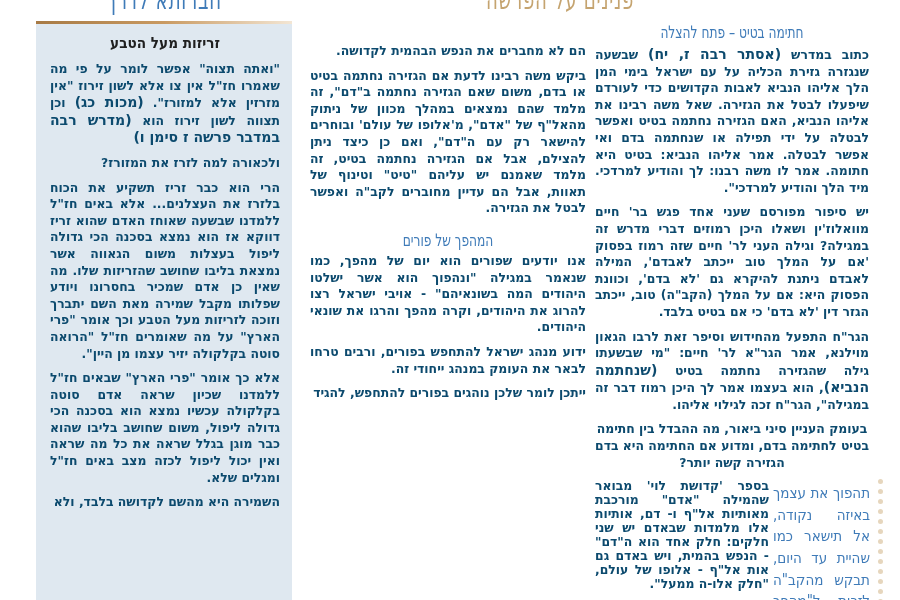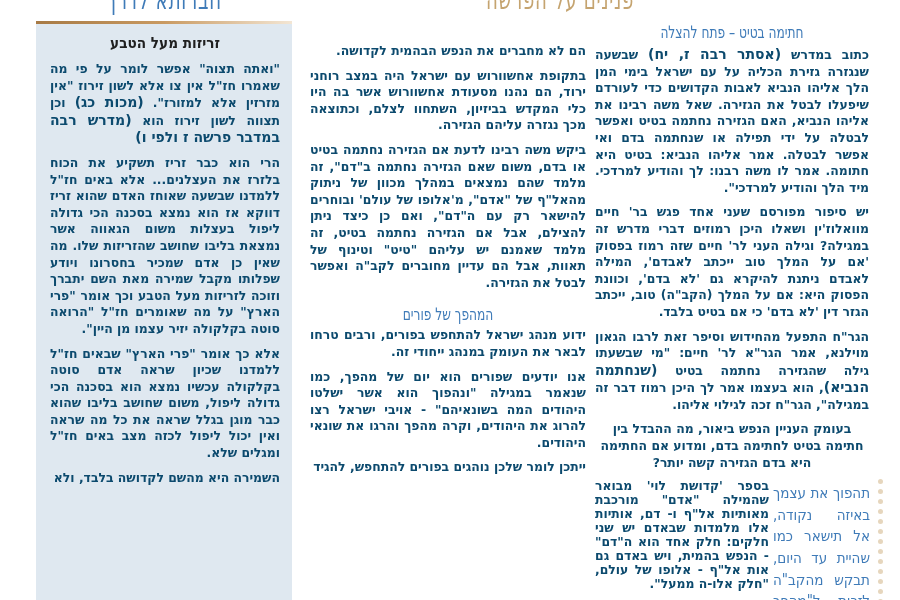--- a/index.html
+++ b/index.html
@@ -52,41 +52,41 @@
 </head>
 <body>
 
 <div id="left-header" class="section-title">חברותא לדרך</div>
 <div id="main-header" class="section-title">פנינים על הפרשה</div>
 
 <div id="left-rule"></div>
 
 <div id="left-box">
   <h2>זריזות מעל הטבע</h2>
-  <p class="para"><span>"ואתה תצוה" אפשר לומר על פי מה שאמרו חז"ל אין צו אלא לשון זירוז "אין מזרזין אלא למזורז". </span><span class="src">(מכות כג)</span><span> וכן תצווה לשון זירוז הוא </span><span class="src">(מדרש רבה במדבר פרשה ז ולפי ו)</span></p>
+  <p class="para"><span>"ואתה תצוה" אפשר לומר על פי מה שאמרו חז"ל אין צו אלא לשון זירוז "אין מזרזין אלא למזורז". </span><span class="src">(מכות כג)</span><span> וכן תצווה לשון זירוז הוא </span><span class="src">(מדרש רבה במדבר פרשה ז סימן ו)</span></p>
+  <p class="para">ולכאורה למה לזרז את המזורז?</p>
   <p class="para">הרי הוא כבר זריז תשקיע את הכוח בלזרז את העצלנים... אלא באים חז"ל ללמדנו שבשעה שאוחז האדם שהוא זריז דווקא אז הוא נמצא בסכנה הכי גדולה ליפול בעצלות משום הגאווה אשר נמצאת בליבו שחושב שהזריזות שלו. מה שאין כן אדם שמכיר בחסרונו ויודע שפלותו מקבל שמירה מאת השם יתברך וזוכה לזריזות מעל הטבע וכך אומר "פרי הארץ" על מה שאומרים חז"ל "הרואה סוטה בקלקולה יזיר עצמו מן היין".</p>
   <p class="para">אלא כך אומר "פרי הארץ" שבאים חז"ל ללמדנו שכיון שראה אדם סוטה בקלקולה עכשיו נמצא הוא בסכנה הכי גדולה ליפול, משום שחושב בליבו שהוא כבר מוגן בגלל שראה את כל מה שראה ואין יכול ליפול לכזה מצב באים חז"ל ומגלים שלא.</p>
   <p class="para">השמירה היא מהשם לקדושה בלבד, ולא</p>
 </div>
 
 <div id="mid-col">
   <p class="para">הם לא מחברים את הנפש הבהמית לקדושה.</p>
-  <p class="para">בתקופת אחשוורוש עם ישראל היה במצב רוחני ירוד, הם נהנו מסעודת אחשוורוש אשר בה היו כלי המקדש בביזיון, השתחוו לצלם, וכתוצאה מכך נגזרה עליהם הגזירה.</p>
   <p class="para">ביקש משה רבינו לדעת אם הגזירה נחתמה בטיט או בדם, משום שאם הגזירה נחתמה ב"דם", זה מלמד שהם נמצאים במהלך מכוון של ניתוק מהאל"ף של "אדם", מ'אלופו של עולם' ובוחרים להישאר רק עם ה"דם", ואם כן כיצד ניתן להצילם, אבל אם הגזירה נחתמה בטיט, זה מלמד שאמנם יש עליהם "טיט" וטינוף של תאוות, אבל הם עדיין מחוברים לקב"ה ואפשר לבטל את הגזירה.</p>
   <h3 class="sub-title">המהפך של פורים</h3>
+  <p class="para">אנו יודעים שפורים הוא יום של מהפך, כמו שנאמר במגילה "ונהפוך הוא אשר ישלטו היהודים המה בשונאיהם" - אויבי ישראל רצו להרוג את היהודים, וקרה מהפך והרגו את שונאי היהודים.</p>
   <p class="para">ידוע מנהג ישראל להתחפש בפורים, ורבים טרחו לבאר את העומק במנהג ייחודי זה.</p>
-  <p class="para">אנו יודעים שפורים הוא יום של מהפך, כמו שנאמר במגילה "ונהפוך הוא אשר ישלטו היהודים המה בשונאיהם" - אויבי ישראל רצו להרוג את היהודים, וקרה מהפך והרגו את שונאי היהודים.</p>
   <p class="para">ייתכן לומר שלכן נוהגים בפורים להתחפש, להגיד</p>
 </div>
 
 <div id="right-col">
   <h3 class="sub-title">חתימה בטיט – פתח להצלה</h3>
   <p class="para"><span>כתוב במדרש </span><span class="src">(אסתר רבה ז, יח)</span><span> שבשעה שנגזרה גזירת הכליה על עם ישראל בימי המן הלך אליהו הנביא לאבות הקדושים כדי לעורדם שיפעלו לבטל את הגזירה. שאל משה רבינו את אליהו הנביא, האם הגזירה נחתמה בטיט ואפשר לבטלה על ידי תפילה או שנחתמה בדם ואי אפשר לבטלה. אמר אליהו הנביא: בטיט היא חתומה. אמר לו משה רבנו: לך והודיע למרדכי. מיד הלך והודיע למרדכי".</span></p>
   <p class="para">יש סיפור מפורסם שעני אחד פגש בר' חיים מוואלוז'ין ושאלו היכן רמוזים דברי מדרש זה במגילה? וגילה העני לר' חיים שזה רמוז בפסוק 'אם על המלך טוב ייכתב לאבדם', המילה לאבדם ניתנת להיקרא גם 'לא בדם', וכוונת הפסוק היא: אם על המלך (הקב"ה) טוב, ייכתב הגזר דין 'לא בדם' כי אם בטיט בלבד.</p>
   <p class="para"><span>הגר"ח התפעל מהחידוש וסיפר זאת לרבו הגאון מוילנא, אמר הגר"א לר' חיים: "מי שבשעתו גילה שהגזירה נחתמה בטיט </span><span class="src">(שנחתמה הנביא)</span><span>, הוא בעצמו אמר לך היכן רמוז דבר זה במגילה", הגר"ח זכה לגילוי אליהו.</span></p>
-  <p class="para center">בעומק העניין הנפש ביאור, מה ההבדל בין חתימה בטיט לחתימה בדם, ומדוע אם החתימה היא בדם הגזירה קשה יותר?</p>
+  <p class="para center">בעומק העניין סיני ביאור, מה ההבדל בין חתימה בטיט לחתימה בדם, ומדוע אם החתימה היא בדם הגזירה קשה יותר?</p>
   <div class="split-row">
     <div class="pull-quote">תהפוך את עצמך באיזה נקודה, אל תישאר כמו שהיית עד היום, תבקש מהקב"ה לזכות ל"מהפך אישי", להשתנות</div>
     <div class="split-text">
       <p class="para">בספר 'קדושת לוי' מבואר שהמילה "אדם" מורכבת מאותיות אל"ף ו- דם, אותיות אלו מלמדות שבאדם יש שני חלקים: חלק אחד הוא ה"דם" - הנפש בהמית, ויש באדם גם אות אל"ף - אלופו של עולם, "חלק אלו-ה ממעל".</p>
     </div>
   </div>
 </div>
 
 </body></html>

